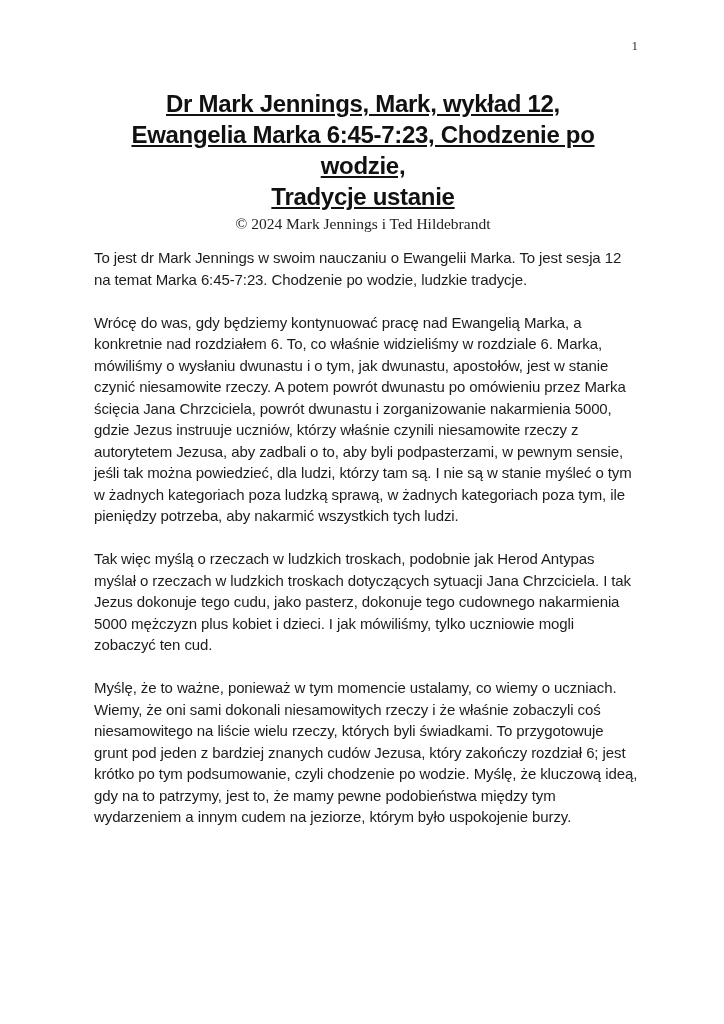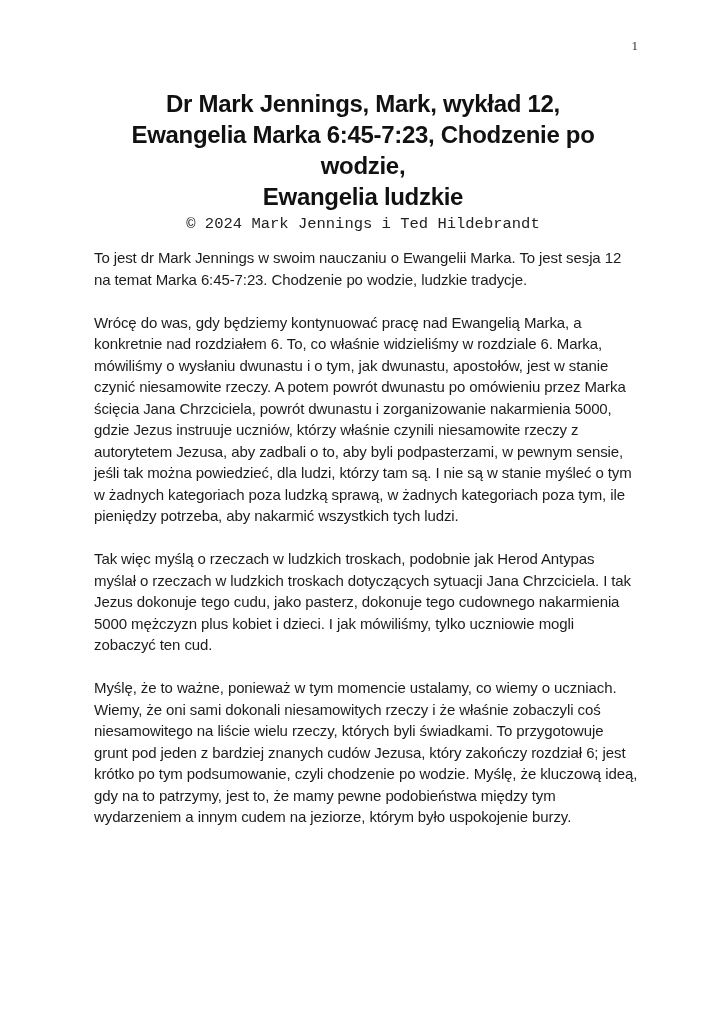--- a/index.html
+++ b/index.html
@@ -35,25 +35,26 @@
     text-align: center;
     font-family: "Liberation Sans", sans-serif;
     font-weight: 700;
     font-size: 24px;
     line-height: 31px;
     color: #111111;
     letter-spacing: -0.3px;
   }
   .doc-title .title-line {
     display: block;
+    text-decoration: underline;
   }
   .copyright {
     margin: 2px 0 0 0;
     text-align: center;
-    font-family: Liberation Mono, monospace;
+    font-family: Liberation Serif, serif;
     font-size: 15.5px;
     line-height: 20px;
     color: #222222;
   }
   .body-text {
     margin-top: 13px;
     margin-left: 6px;
   }
   .body-text p {
     margin: 0 0 21.5px 0;
@@ -69,21 +70,21 @@
 
 <div class="page">
 
   <div class="page-number">1</div>
 
   <div class="content">
 
     <h1 class="doc-title">
       <span class="title-line">Dr Mark Jennings, Mark, wykład 12,</span>
       <span class="title-line">Ewangelia Marka 6:45-7:23, Chodzenie po wodzie,</span>
-      <span class="title-line">Ewangelia ludzkie</span>
+      <span class="title-line">Tradycje ustanie</span>
     </h1>
 
     <div class="copyright">© 2024 Mark Jennings i Ted Hildebrandt</div>
 
     <div class="body-text">
       <p>To jest dr Mark Jennings w swoim nauczaniu o Ewangelii Marka. To jest sesja 12 na temat Marka 6:45-7:23. Chodzenie po wodzie, ludzkie tradycje.</p>
       <p>Wrócę do was, gdy będziemy kontynuować pracę nad Ewangelią Marka, a konkretnie nad rozdziałem 6. To, co właśnie widzieliśmy w rozdziale 6. Marka, mówiliśmy o wysłaniu dwunastu i o tym, jak dwunastu, apostołów, jest w stanie czynić niesamowite rzeczy. A potem powrót dwunastu po omówieniu przez Marka ścięcia Jana Chrzciciela, powrót dwunastu i zorganizowanie nakarmienia 5000, gdzie Jezus instruuje uczniów, którzy właśnie czynili niesamowite rzeczy z autorytetem Jezusa, aby zadbali o to, aby byli podpasterzami, w pewnym sensie, jeśli tak można powiedzieć, dla ludzi, którzy tam są. I nie są w stanie myśleć o tym w żadnych kategoriach poza ludzką sprawą, w żadnych kategoriach poza tym, ile pieniędzy potrzeba, aby nakarmić wszystkich tych ludzi.</p>
       <p>Tak więc myślą o rzeczach w ludzkich troskach, podobnie jak Herod Antypas myślał o rzeczach w ludzkich troskach dotyczących sytuacji Jana Chrzciciela. I tak Jezus dokonuje tego cudu, jako pasterz, dokonuje tego cudownego nakarmienia 5000 mężczyzn plus kobiet i dzieci. I jak mówiliśmy, tylko uczniowie mogli zobaczyć ten cud.</p>
       <p>Myślę, że to ważne, ponieważ w tym momencie ustalamy, co wiemy o uczniach. Wiemy, że oni sami dokonali niesamowitych rzeczy i że właśnie zobaczyli coś niesamowitego na liście wielu rzeczy, których byli świadkami. To przygotowuje grunt pod jeden z bardziej znanych cudów Jezusa, który zakończy rozdział 6; jest krótko po tym podsumowanie, czyli chodzenie po wodzie. Myślę, że kluczową ideą, gdy na to patrzymy, jest to, że mamy pewne podobieństwa między tym wydarzeniem a innym cudem na jeziorze, którym było uspokojenie burzy.</p>
     </div>

